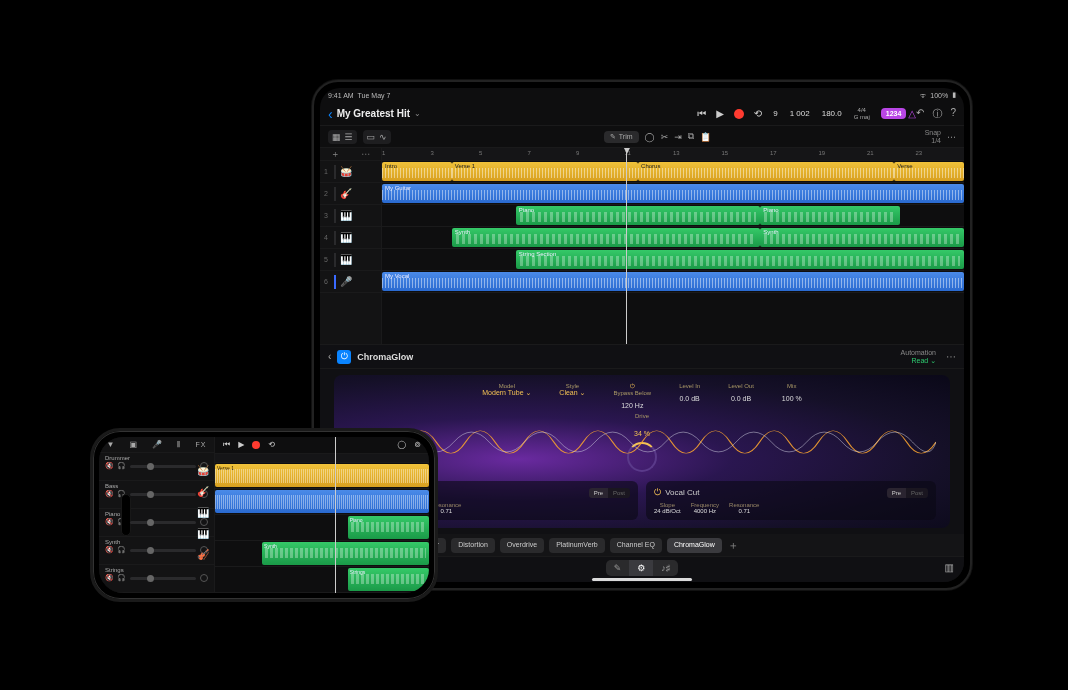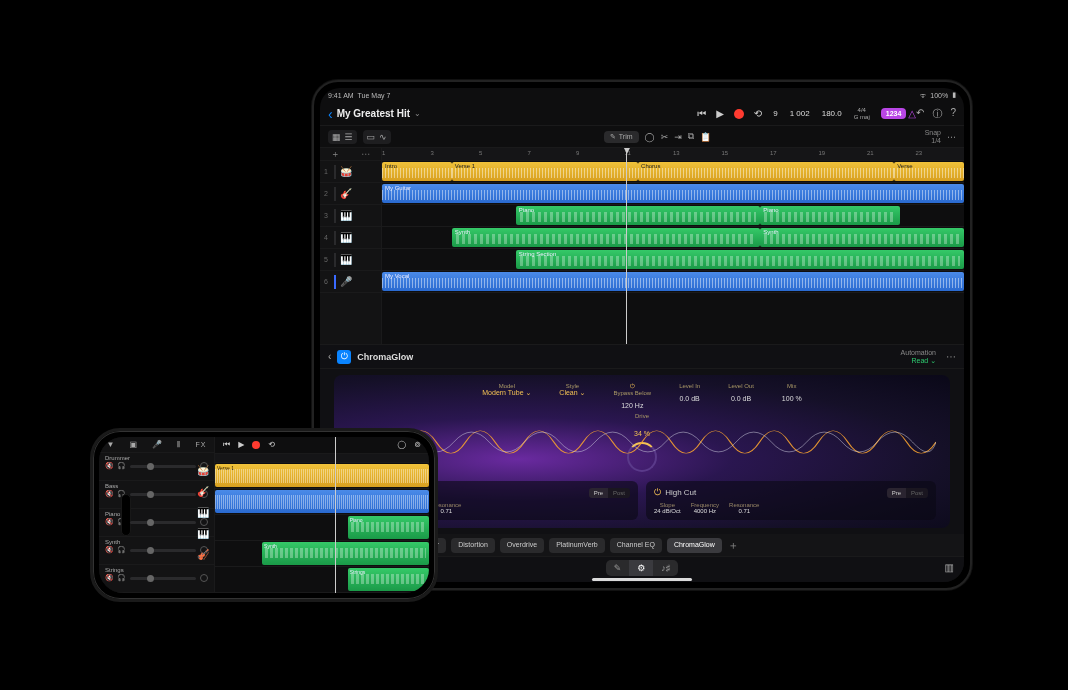--- a/index.html
+++ b/index.html
@@ -371,21 +371,21 @@
               </div>
               <div class="cut-params">
                 <div class="p"><span class="lbl">Slope</span><br><span class="val">24 dB/Oct</span></div>
                 <div class="p"><span class="lbl">Frequency</span><br><span class="val">500 Hz</span></div>
                 <div class="p"><span class="lbl">Resonance</span><br><span class="val">0.71</span></div>
               </div>
             </div>
             <div class="cut">
               <div class="cut-head">
                   <span class="pwr">⏻</span>
-                  <span>High Cut</span>
+                  <span>Vocal Cut</span>
                 <div class="prepost" style="margin-left:auto">
                     <span>Pre</span>
                     <span>Post</span>
                   </div>
               </div>
               <div class="cut-params">
                 <div class="p"><span class="lbl">Slope</span><br><span class="val">24 dB/Oct</span></div>
                 <div class="p"><span class="lbl">Frequency</span><br><span class="val">4000 Hz</span></div>
                 <div class="p"><span class="lbl">Resonance</span><br><span class="val">0.71</span></div>
               </div>

